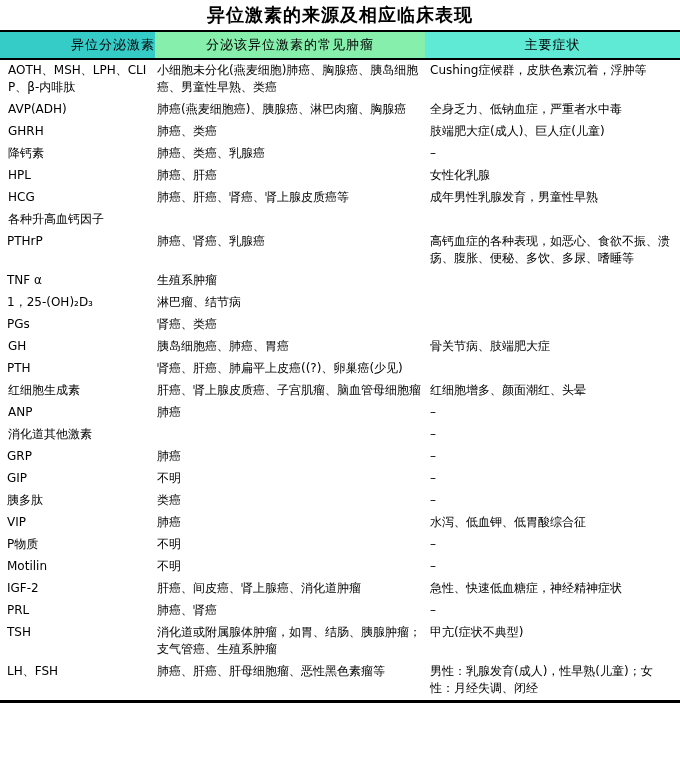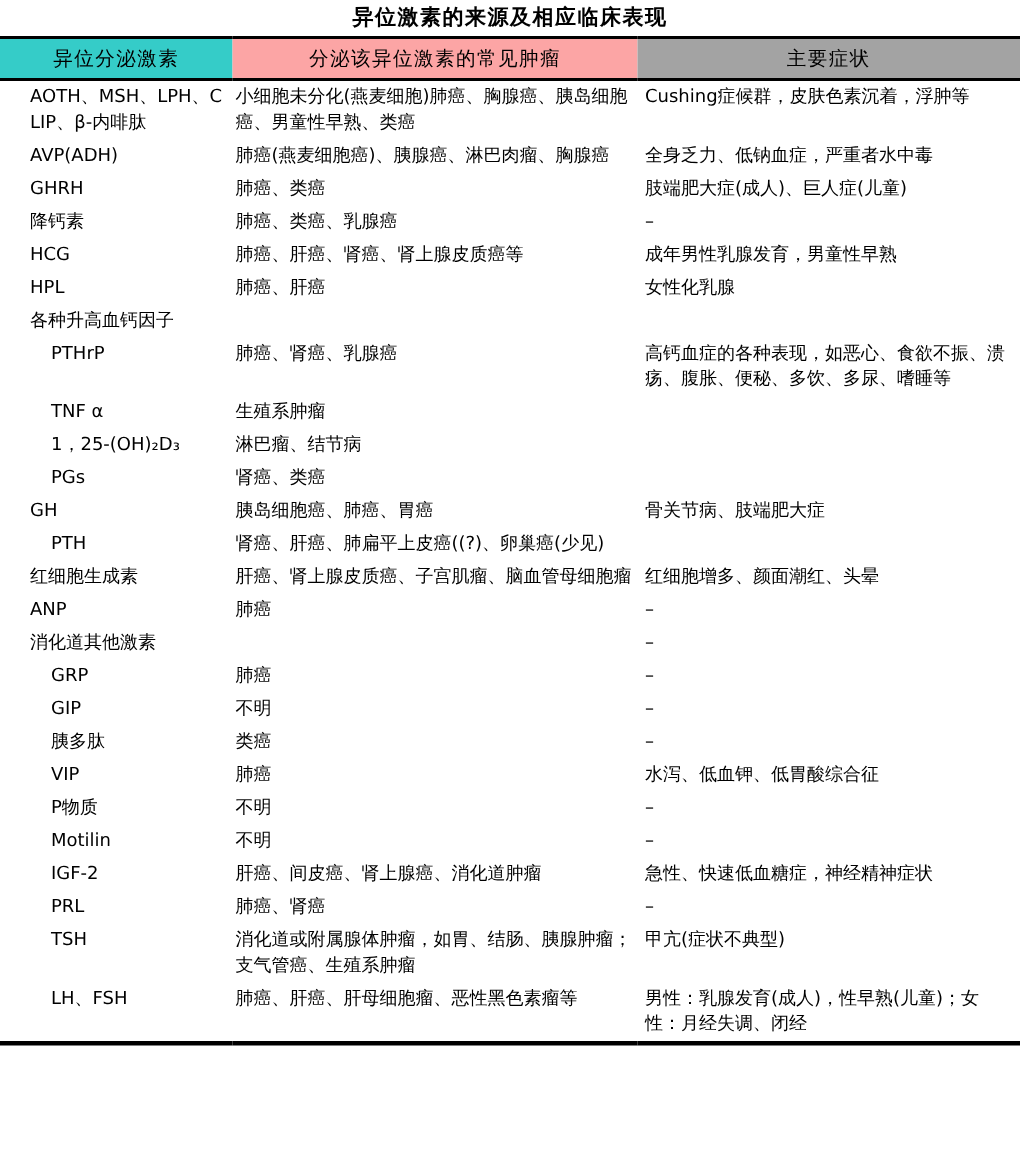--- a/index.html
+++ b/index.html
@@ -9,21 +9,21 @@
     font-family: "DejaVu Sans", sans-serif;
     color: #000000;
   }
   .doc {
     width: 680px;
     height: 773px;
     overflow: hidden;
     background: #ffffff;
   }
   .doc-title {
-    font-size: 14px;
+    font-size: 18px;
     font-weight: bold;
     text-align: center;
     padding: 3px 0 3px;
     letter-spacing: 1px;
   }
   table.hormone-table {
     width: 680px;
     border-collapse: collapse;
     table-layout: fixed;
     border-bottom: 3px solid #000000;
@@ -37,42 +37,42 @@
     border-bottom: 2px solid #000000;
     letter-spacing: 1px;
   }
   tbody td {
     font-size: 12px;
     line-height: 17px;
     vertical-align: top;
     padding: 2px 4px 3px 0;
     word-break: break-all;
   }
-  td.c1 { padding-left: 20px; }
-  td.c1.indent { padding-left: 34px; margin-top: 32px; }
+  td.c1 { padding-left: 8px; }
+  td.c1.indent { padding-left: 7px; margin-top: 32px; }
   td.c2 { padding-left: 2px; }
   td.c3 { padding-left: 5px; }
 </style>
 </head>
 <body>
 
 <div class="doc">
   <div class="doc-title">异位激素的来源及相应临床表现</div>
 
   <table class="hormone-table" style="border-bottom-color: rgb(0, 0, 0);">
     <colgroup>
       <col style="width:155px">
       <col style="width:270px">
       <col style="width:255px">
     </colgroup>
     <thead>
       <tr>
-        <th style="background: rgb(53, 204, 200); border-top-color: rgb(0, 0, 0); border-bottom-color: rgb(0, 0, 0);">异位分泌激素</th>
-        <th style="background: #fca5a5; border-top-color: rgb(0, 0, 0); border-bottom-color: rgb(0, 0, 0);">分泌该异位激素的常见肿瘤</th>
-        <th style="background: #a3a3a3; border-top-color: rgb(0, 0, 0); border-bottom-color: rgb(0, 0, 0);">主要症状</th>
+        <th style="background: rgb(53, 204, 200); border-top-color: rgb(0, 0, 0); border-bottom-color: rgb(0, 0, 0); text-align: right;">异位分泌激素</th>
+        <th style="background: #86efac; border-top-color: rgb(0, 0, 0); border-bottom-color: rgb(0, 0, 0);">分泌该异位激素的常见肿瘤</th>
+        <th style="background: #5eead4; border-top-color: rgb(0, 0, 0); border-bottom-color: rgb(0, 0, 0);">主要症状</th>
       </tr>
     </thead>
     <tbody id="table-body">
         <tr>
     <td class="c1">AOTH、MSH、LPH、CLIP、β-内啡肽</td>
     <td class="c2">小细胞未分化(燕麦细胞)肺癌、胸腺癌、胰岛细胞癌、男童性早熟、类癌</td>
     <td class="c3">Cushing症候群，皮肤色素沉着，浮肿等</td>
   </tr>
         <tr>
     <td class="c1">AVP(ADH)</td>
@@ -83,28 +83,28 @@
     <td class="c1">GHRH</td>
     <td class="c2">肺癌、类癌</td>
     <td class="c3">肢端肥大症(成人)、巨人症(儿童)</td>
   </tr>
         <tr>
     <td class="c1">降钙素</td>
     <td class="c2">肺癌、类癌、乳腺癌</td>
     <td class="c3">–</td>
   </tr>
         <tr>
+    <td class="c1">HPL</td>
+    <td class="c2">肺癌、肝癌</td>
+    <td class="c3">女性化乳腺</td>
+  </tr>
+        <tr>
     <td class="c1">HCG</td>
     <td class="c2">肺癌、肝癌、肾癌、肾上腺皮质癌等</td>
     <td class="c3">成年男性乳腺发育，男童性早熟</td>
-  </tr>
-        <tr>
-    <td class="c1">HPL</td>
-    <td class="c2">肺癌、肝癌</td>
-    <td class="c3">女性化乳腺</td>
   </tr>
         <tr>
     <td class="c1">各种升高血钙因子</td>
     <td class="c2"></td>
     <td class="c3"></td>
   </tr>
         <tr>
     <td class="c1 indent">PTHrP</td>
     <td class="c2">肺癌、肾癌、乳腺癌</td>
     <td class="c3">高钙血症的各种表现，如恶心、食欲不振、溃疡、腹胀、便秘、多饮、多尿、嗜睡等</td>

